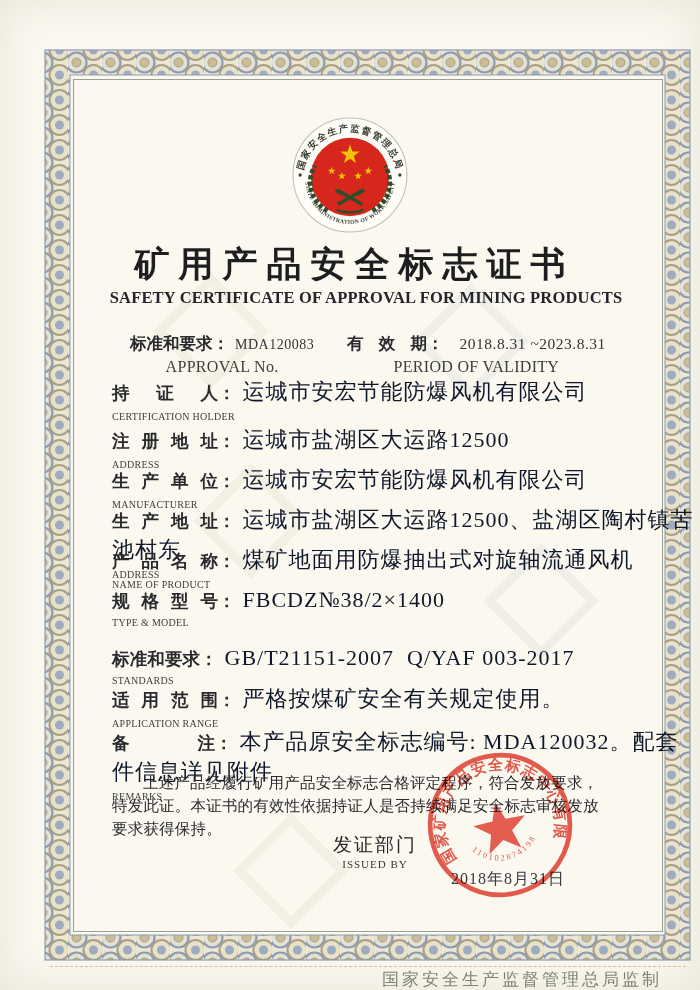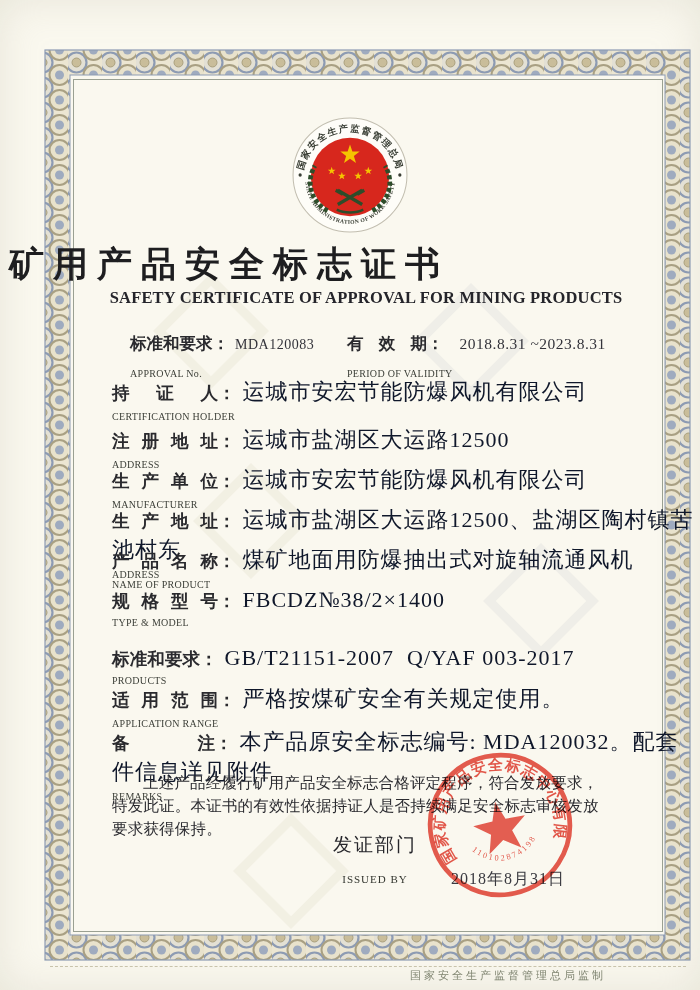--- a/index.html
+++ b/index.html
@@ -20,60 +20,60 @@
     border:1px solid #9aa092;pointer-events:none;
   }
   .microline{
     position:absolute;left:50px;top:966px;width:636px;height:0;
     border-top:1px dashed #c8c3ab;
   }
   .wm{position:absolute;border:9px solid rgba(197,189,158,.14);width:64px;height:64px;transform:rotate(45deg);}
   .wm2{border-color:rgba(150,160,180,.10);}
   .emblem{position:absolute;left:291px;top:116px;}
   .title-zh{
-    position:absolute;left:0;top:241px;width:700px;text-align:left;
+    position:absolute;left:0;top:241px;width:700px;text-align:center;
     font-size:35px;font-weight:700;letter-spacing:9px;color:#1e1e20;
     text-indent:9px;white-space:nowrap;
   }
   .title-en{
     position:absolute;left:16px;top:288px;width:700px;text-align:center;
     font-size:16.5px;font-weight:700;color:#24242a;letter-spacing:0.2px;white-space:nowrap;
   }
   .hdr{position:absolute;color:#2a2a2e;white-space:nowrap;}
   .hl{font-size:16.5px;font-weight:700;}
   .just{display:inline-block;text-align:justify;text-align-last:justify;}
   .hv{font-size:14px;color:#33333a;letter-spacing:.5px;}
-  .he{font-size:10px;color:#3c3f38;letter-spacing:.3px;margin-top:13px;}
+  .he{font-size:16px;color:#3c3f38;letter-spacing:.3px;margin-top:3px;text-align:center;}
   .field-row{position:absolute;left:112px;color:#2a2a2e;white-space:nowrap;}
   .fl{
     display:inline-block;text-align:justify;text-align-last:justify;
     font-size:17.5px;font-weight:700;vertical-align:baseline;
   }
   .colon{font-size:17.5px;font-weight:700;}
   .fv{font-size:22px;color:#0f172a;letter-spacing:1px;margin-left:7px;white-space:pre-wrap;}
   .fe{font-size:10px;color:#3c3f38;letter-spacing:.3px;margin-top:4px;}
   .statement{
     position:absolute;left:112px;top:771px;width:492px;
     font-size:15.5px;line-height:23px;color:#2b2b30;
     text-indent:2em;letter-spacing:.2px;
   }
   .issuer{position:absolute;left:295px;top:832px;width:160px;text-align:center;color:#26262b;}
   .issuer-zh{font-size:19px;letter-spacing:2px;}
-  .issuer-en{font-size:11px;letter-spacing:1px;margin-top:15px;color:#33362f;}
+  .issuer-en{font-size:11px;letter-spacing:1px;margin-top:0;color:#33362f;}
   .issue-date{
     position:absolute;left:451px;top:869px;font-size:16px;letter-spacing:1px;color:#3a3a40;
   }
   .seal{
     position:absolute;left:422px;top:747px;
     transform:rotate(-12deg);
     mix-blend-mode:multiply;opacity:.92;
   }
   .imprint{
-    position:absolute;left:410px;top:968px;width:240px;
-    font-size:11px;letter-spacing:3px;color:#7f8470;white-space:nowrap;
+    position:absolute;left:382px;top:968px;width:240px;
+    font-size:17px;letter-spacing:3px;color:#7f8470;white-space:nowrap;
   }
 </style>
 </head>
 <body>
 
 <div class="page">
 
   <svg class="border-svg" width="700" height="990" aria-hidden="true">
     <defs>
       <pattern id="bp" width="34" height="25" patternUnits="userSpaceOnUse">
@@ -165,21 +165,21 @@
   <div class="field-row" style="top:545px">
     <span class="fl" style="width:106px">产品名称</span><span class="colon">：</span><span class="fv">煤矿地面用防爆抽出式对旋轴流通风机</span>
     <div class="fe">NAME OF PRODUCT</div>
   </div>
   <div class="field-row" style="top:587px">
     <span class="fl" style="width:106px">规格型号</span><span class="colon">：</span><span class="fv">FBCDZ№38/2×1400</span>
     <div class="fe">TYPE &amp; MODEL</div>
   </div>
   <div class="field-row" style="top:645px">
     <span class="fl" style="width:88px">标准和要求</span><span class="colon">：</span><span class="fv">GB/T21151-2007  Q/YAF 003-2017</span>
-    <div class="fe">PRODUCTS</div>
+    <div class="fe">STANDARDS</div>
   </div>
   <div class="field-row" style="top:684px">
     <span class="fl" style="width:106px">适用范围</span><span class="colon">：</span><span class="fv">严格按煤矿安全有关规定使用。</span>
     <div class="fe">APPLICATION RANGE</div>
   </div>
   <div class="field-row" style="top:727px">
     <span class="fl" style="width:103px">备注</span><span class="colon">：</span><span class="fv">本产品原安全标志编号: MDA120032。配套件信息详见附件</span>
     <div class="fe">REMARKS</div>
   </div>
 

